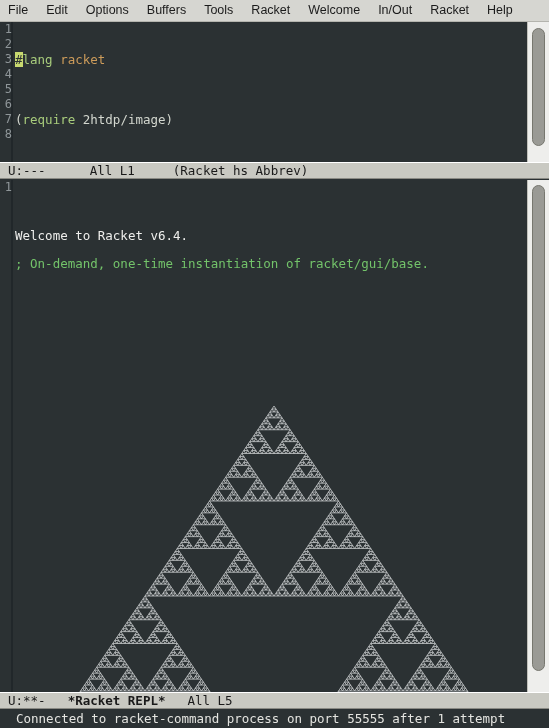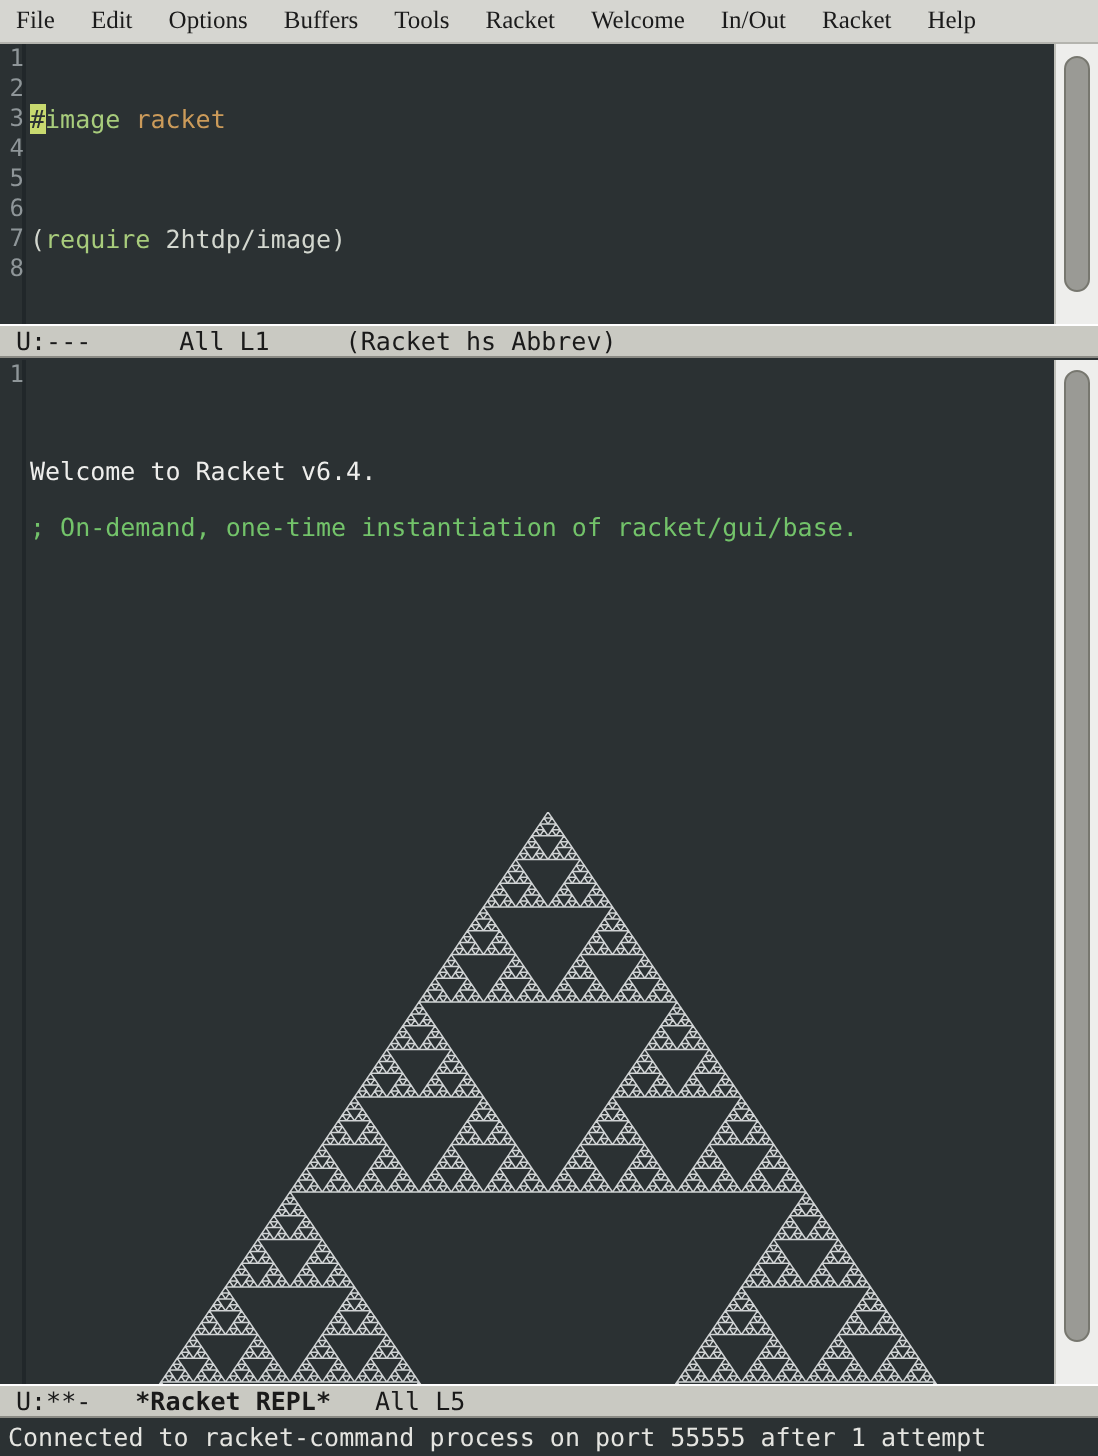--- a/index.html
+++ b/index.html
@@ -25,21 +25,21 @@
   .menubar {
     position: absolute;
     top: 0; left: 0;
     width: 549px;
     height: 22px;
     background: #d6d6d1;
     border-bottom: 1px solid #b4b4ae;
     box-sizing: border-box;
     display: flex;
     align-items: center;
-    font-family: Liberation Serif, serif;
+    font-family: Liberation Sans, sans-serif;
     font-size: 12.5px;
     color: #1b1b1b;
   }
   .menu-item {
     padding: 0 9px;
     line-height: 21px;
     white-space: nowrap;
     cursor: default;
   }
   .menu-item:first-child { padding-left: 8px; }
@@ -172,21 +172,21 @@
     left: 0;
     bottom: 0;
     width: 549px;
     height: 18px;
     background: #2b3133;
     color: #e4e4e0;
     font-family: "DejaVu Sans Mono", monospace;
     font-size: 12.5px;
     line-height: 17px;
     white-space: pre;
-    padding-left: 4px;
+    padding-left: 16px;
     box-sizing: border-box;
     overflow: hidden;
   }
 </style>
 </head>
 <body>
 
 <div id="app">
 
   <div class="menubar">
@@ -209,21 +209,21 @@
       <div class="codeline">2</div>
       <div class="codeline">3</div>
       <div class="codeline">4</div>
       <div class="codeline">5</div>
       <div class="codeline">6</div>
       <div class="codeline">7</div>
       <div class="codeline">8</div>
     </div>
 
     <div class="codearea">
-      <div class="codeline"><span class="hashbox">#</span><span class="kw">image</span><span class="plain"> </span><span class="fn">racket</span></div>
+      <div class="codeline"><span class="hashbox">#</span><span class="kw">lang</span><span class="plain"> </span><span class="fn">racket</span></div>
 
       <div class="codeline"><span class="plain">(</span><span class="kw">require</span><span class="plain"> </span><span class="plain">2htdp/image</span><span class="plain">)</span></div>
 
       
 
       
 
       
 
       

